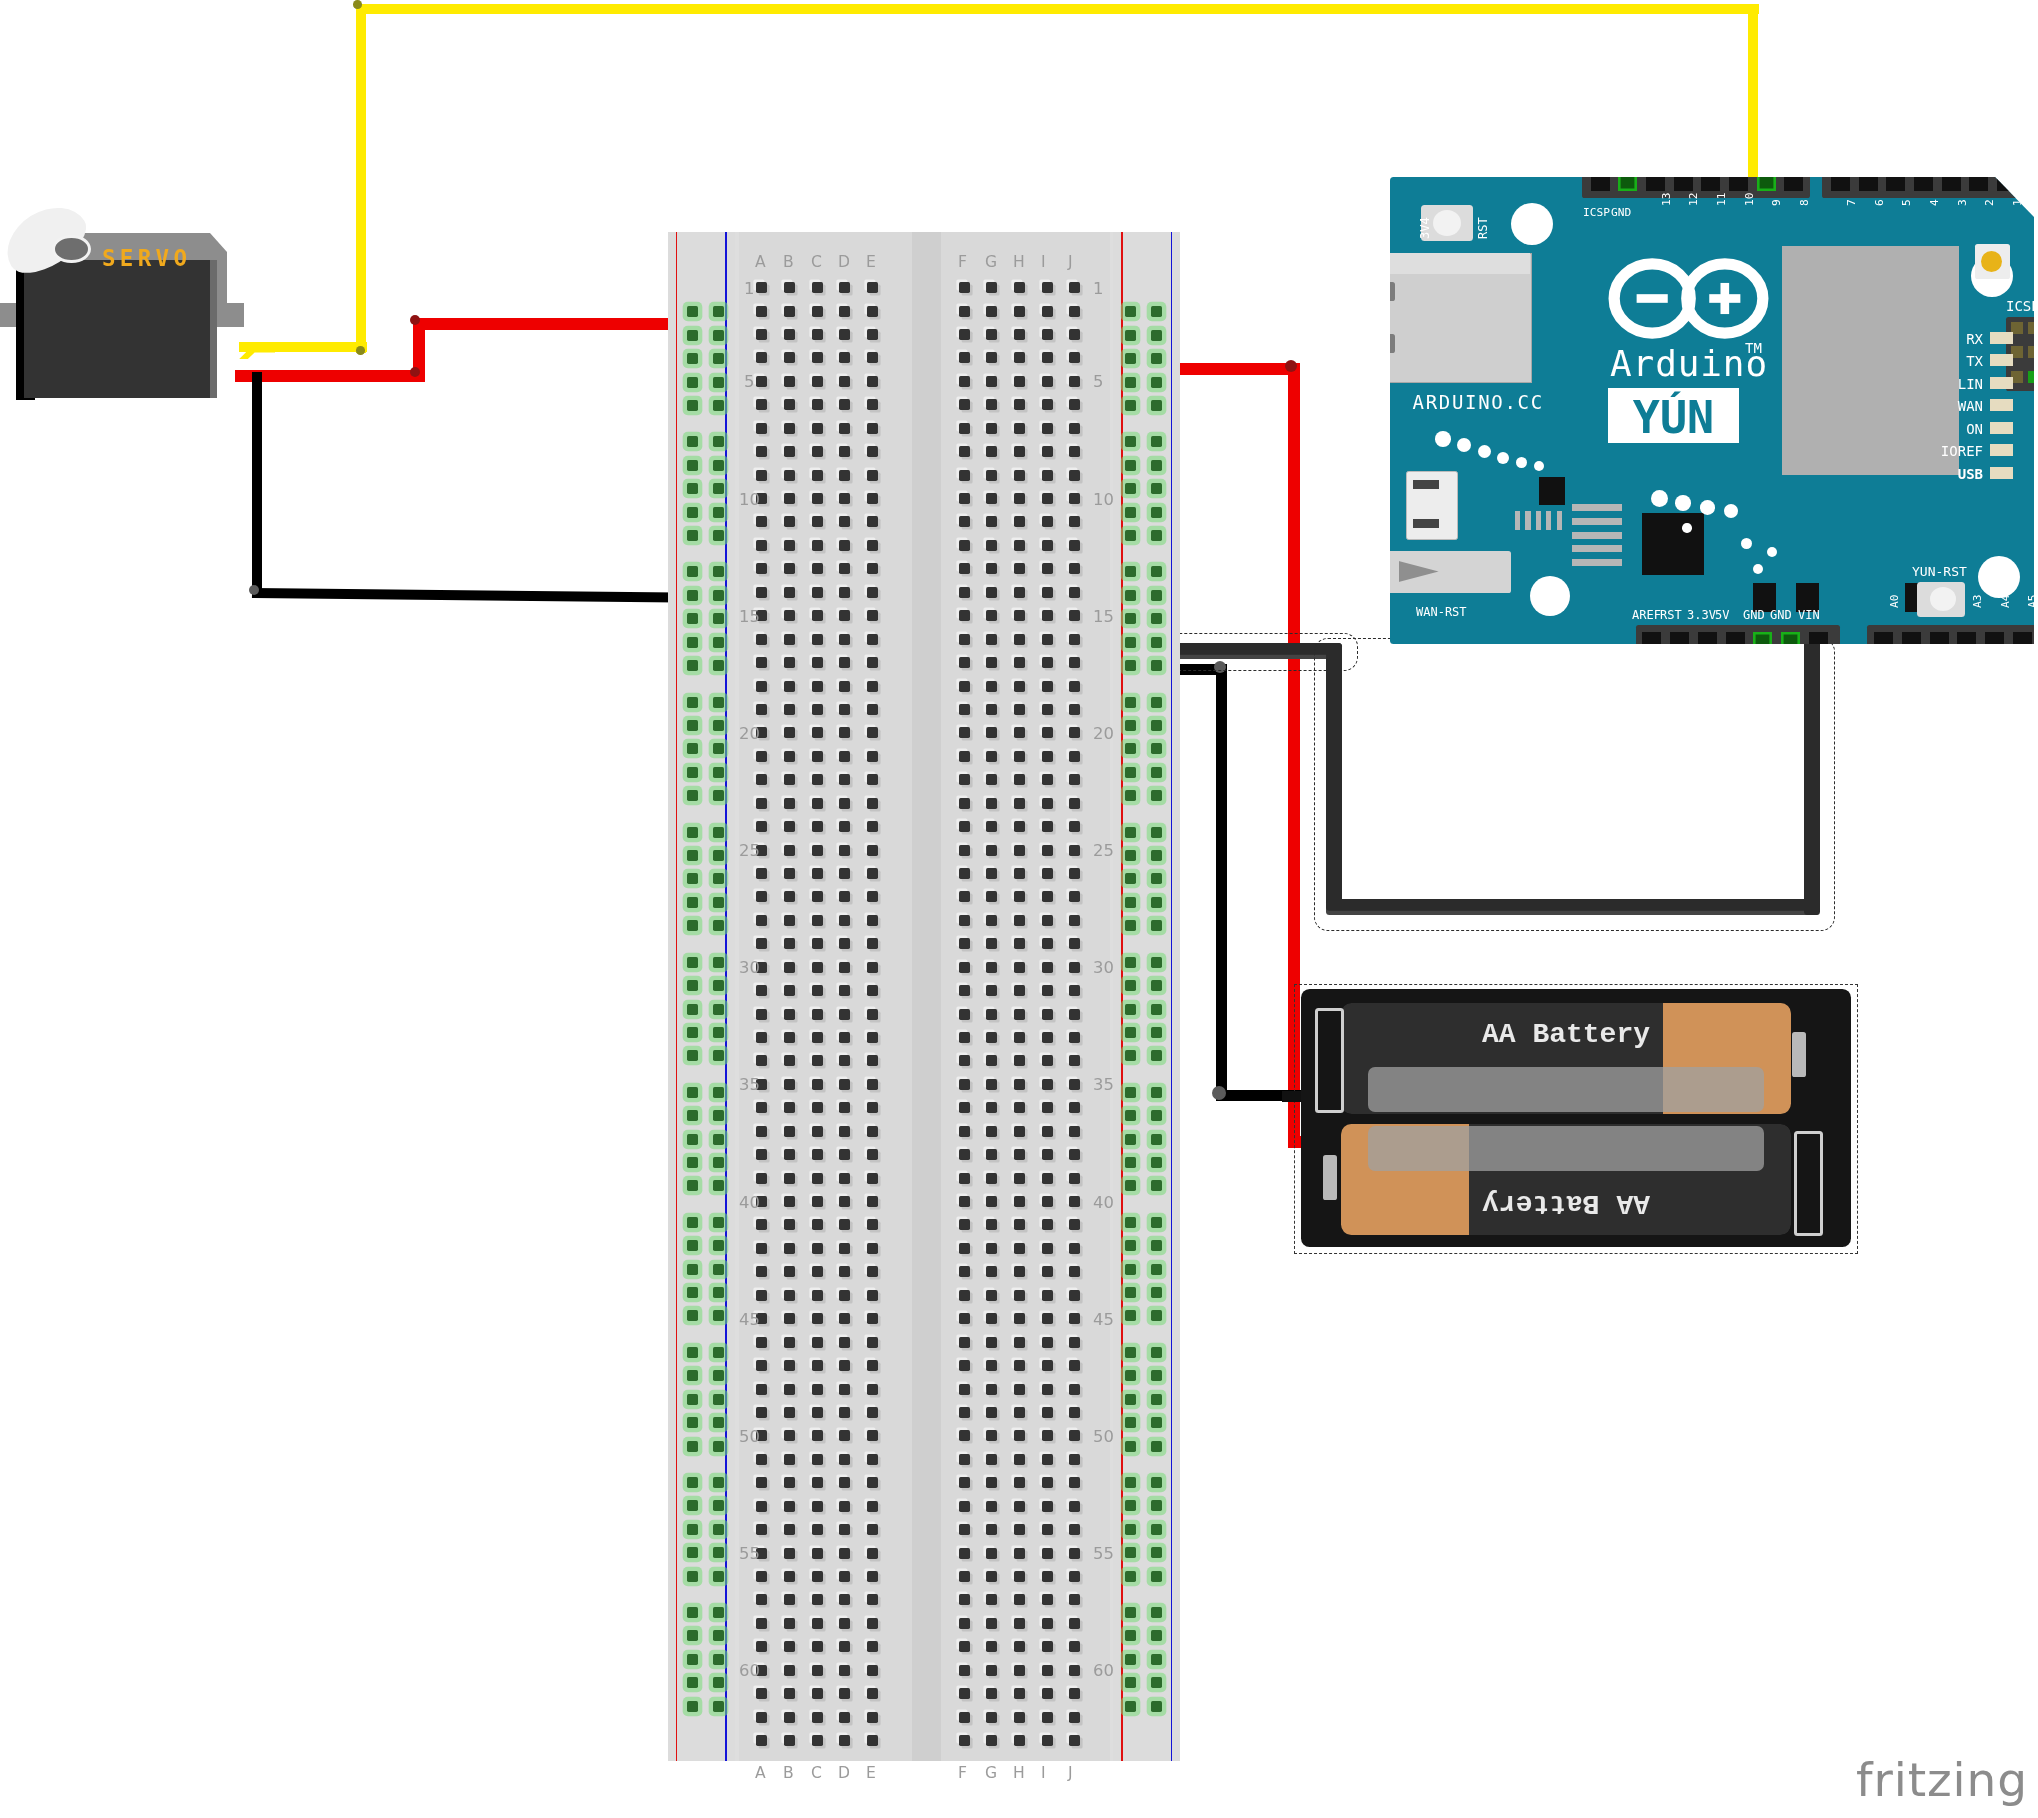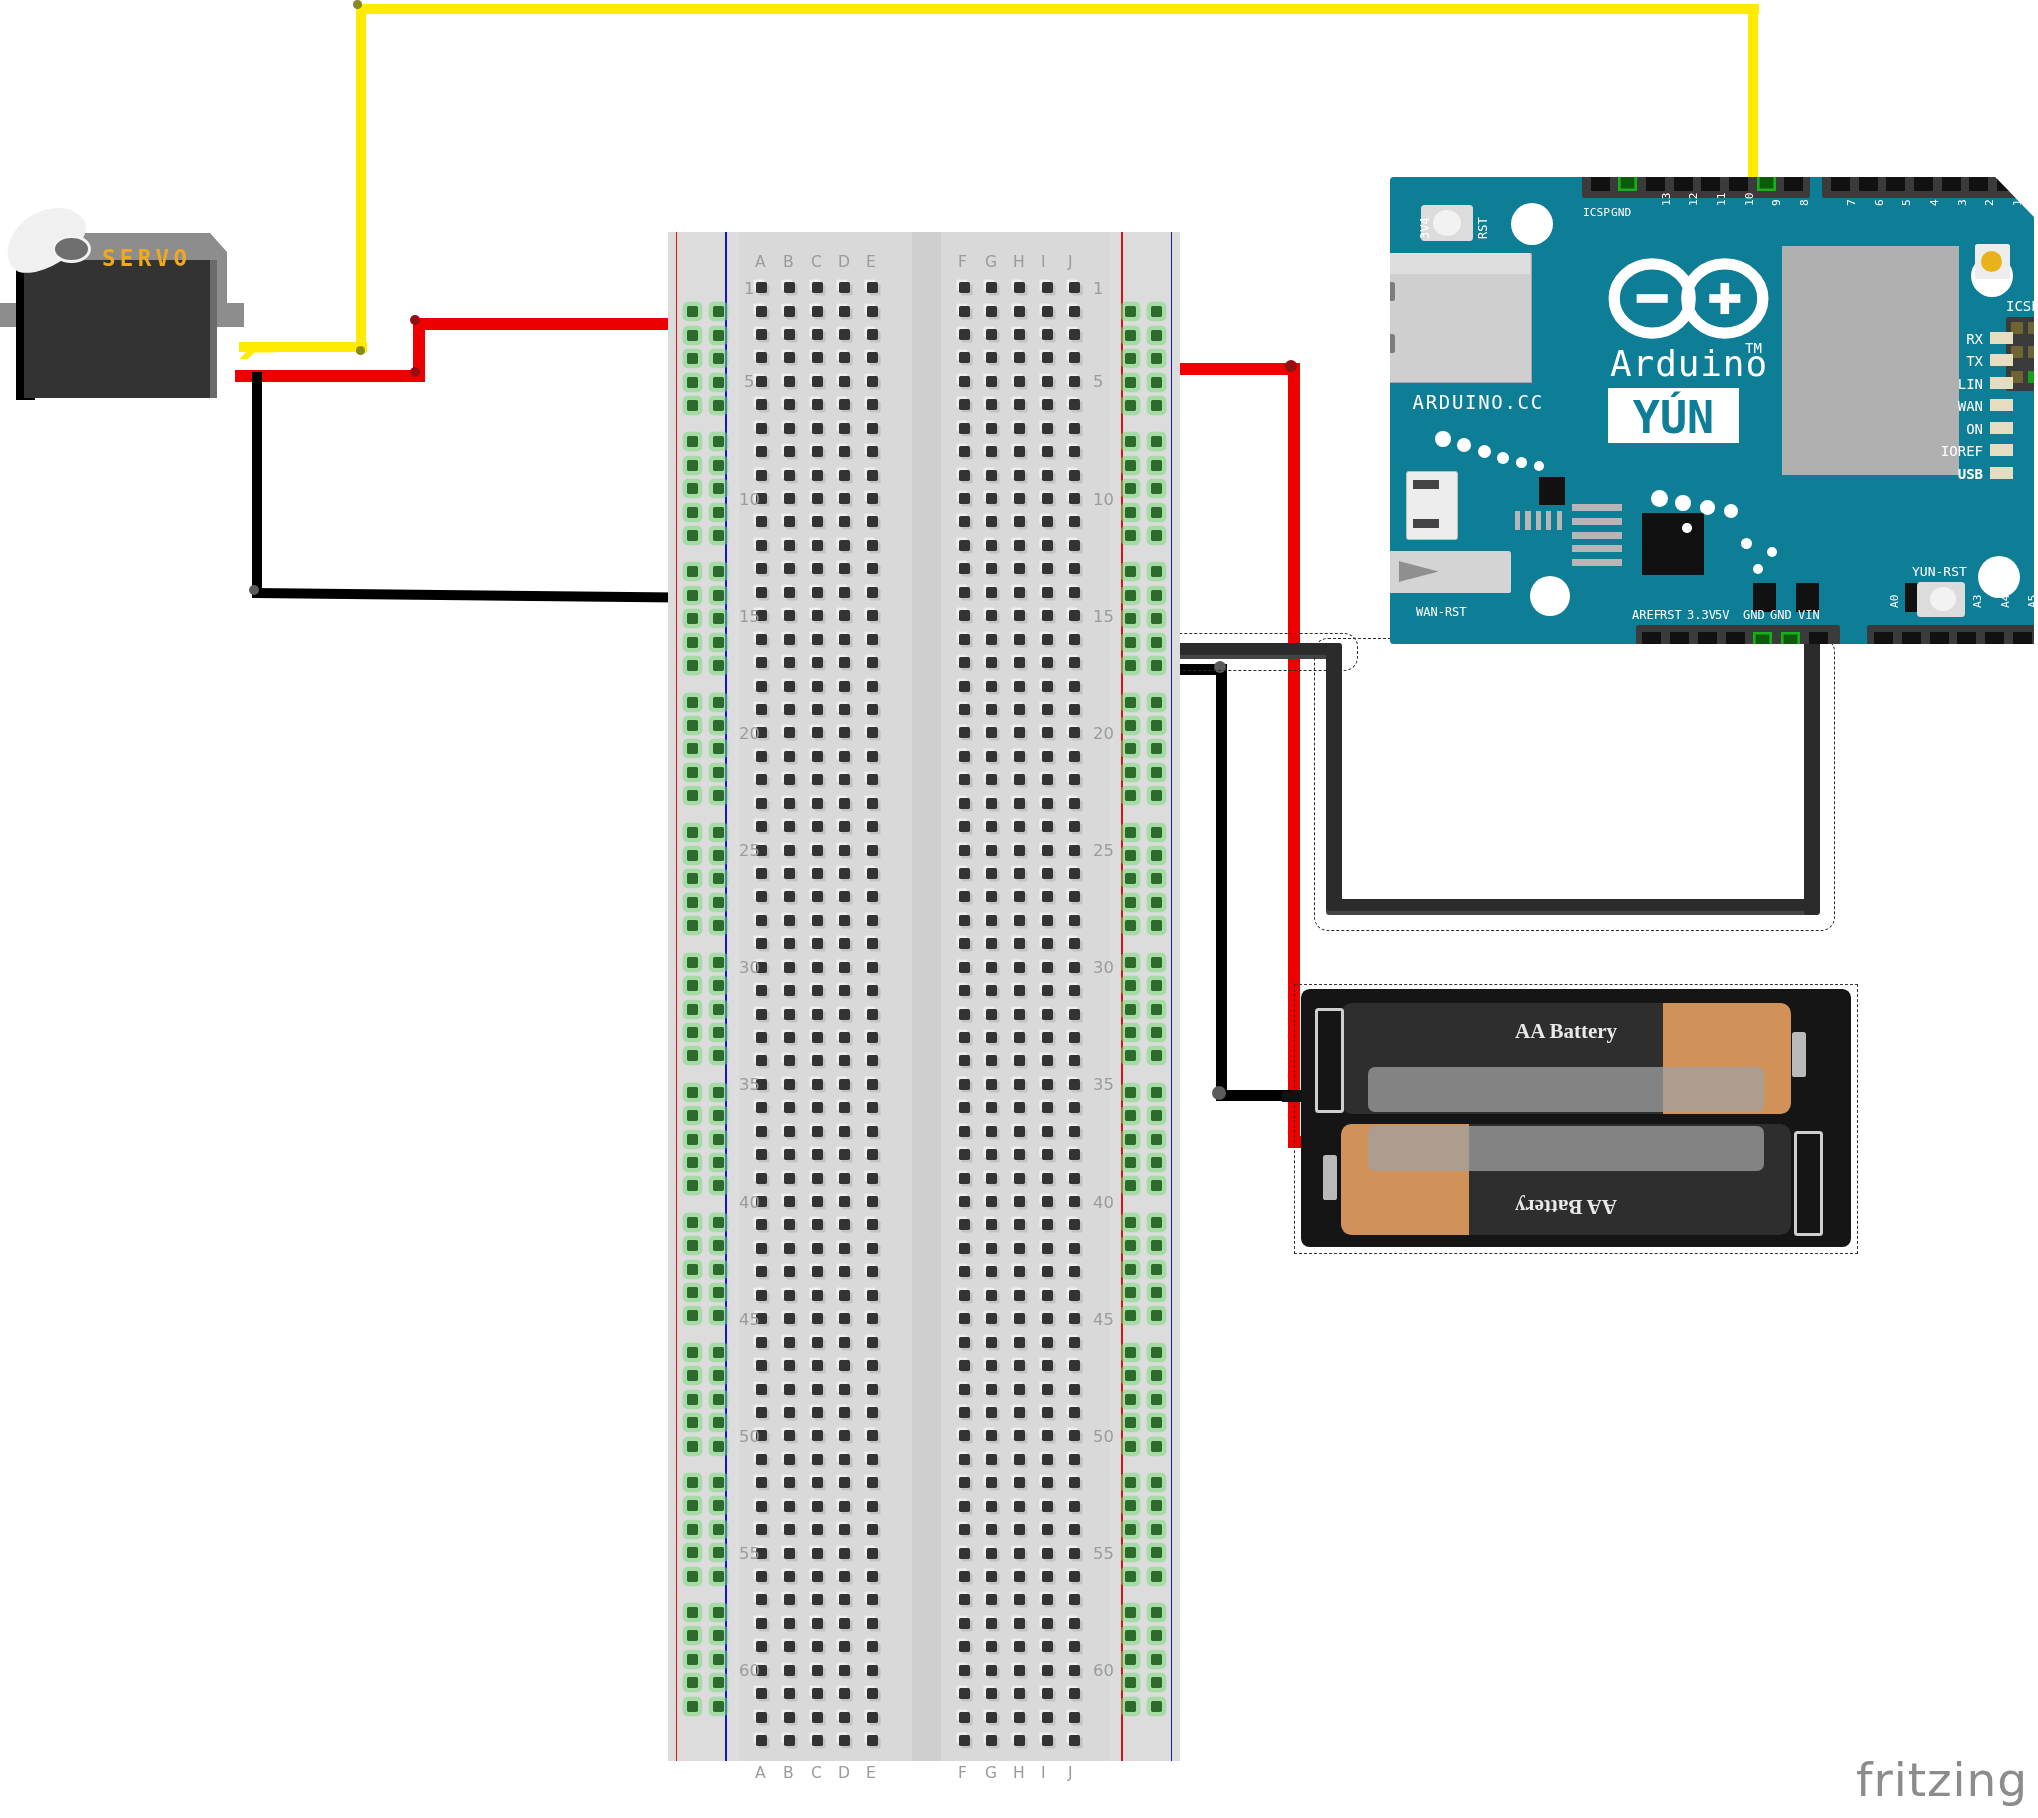--- a/index.html
+++ b/index.html
@@ -59,22 +59,22 @@
   .pad{position:absolute;background:#b6b6b6;}
 
   
   #battery{position:absolute;left:1294px;top:984px;width:562px;height:268px;}
   .bat-case{position:absolute;left:7px;top:5.2px;right:5.2px;bottom:5.2px;background:#151515;border-radius:8.6px;}
   .bat-sel{position:absolute;left:0;top:0;width:100%;height:100%;border:1.7px dashed #333;}
   .cell{position:absolute;border-radius:10.4px;overflow:hidden;}
   .cell-body{position:absolute;left:0;top:0;width:100%;height:100%;background:#2e2e2e;border-radius:10.4px;}
   .cell-cap{position:absolute;top:0;height:100%;width:128px;background:#d09258;}
   .cell-stripe{position:absolute;left:6%;height:40%;width:88%;background:rgba(160,160,160,.75);border-radius:7px;}
-  .cell-txt{position:absolute;width:100%;text-align:center;color:#e9e9e9;font-size:21px;font-weight:bold;
-            font-family:Liberation Serif, serif;}
+  .cell-txt{position:absolute;width:100%;text-align:center;color:#e9e9e9;font-size:28px;font-weight:bold;
+            font-family:Liberation Mono, monospace;}
   .spring{position:absolute;border:3.5px solid #cfcfcf;border-radius:2.6px;}
   .term{position:absolute;background:#b9b9b9;border-radius:2.6px;}
 
   
   #fritzing{position:absolute;left:1856px;top:1752px;font-size:47px;color:#8c8c8c;
             font-family:"DejaVu Sans","Liberation Sans",sans-serif;letter-spacing:0.9px;}
 
   
   .sel-outline{position:absolute;border:1.7px dashed #2b2b2b;border-radius:14px;background:transparent;}
 </style>

